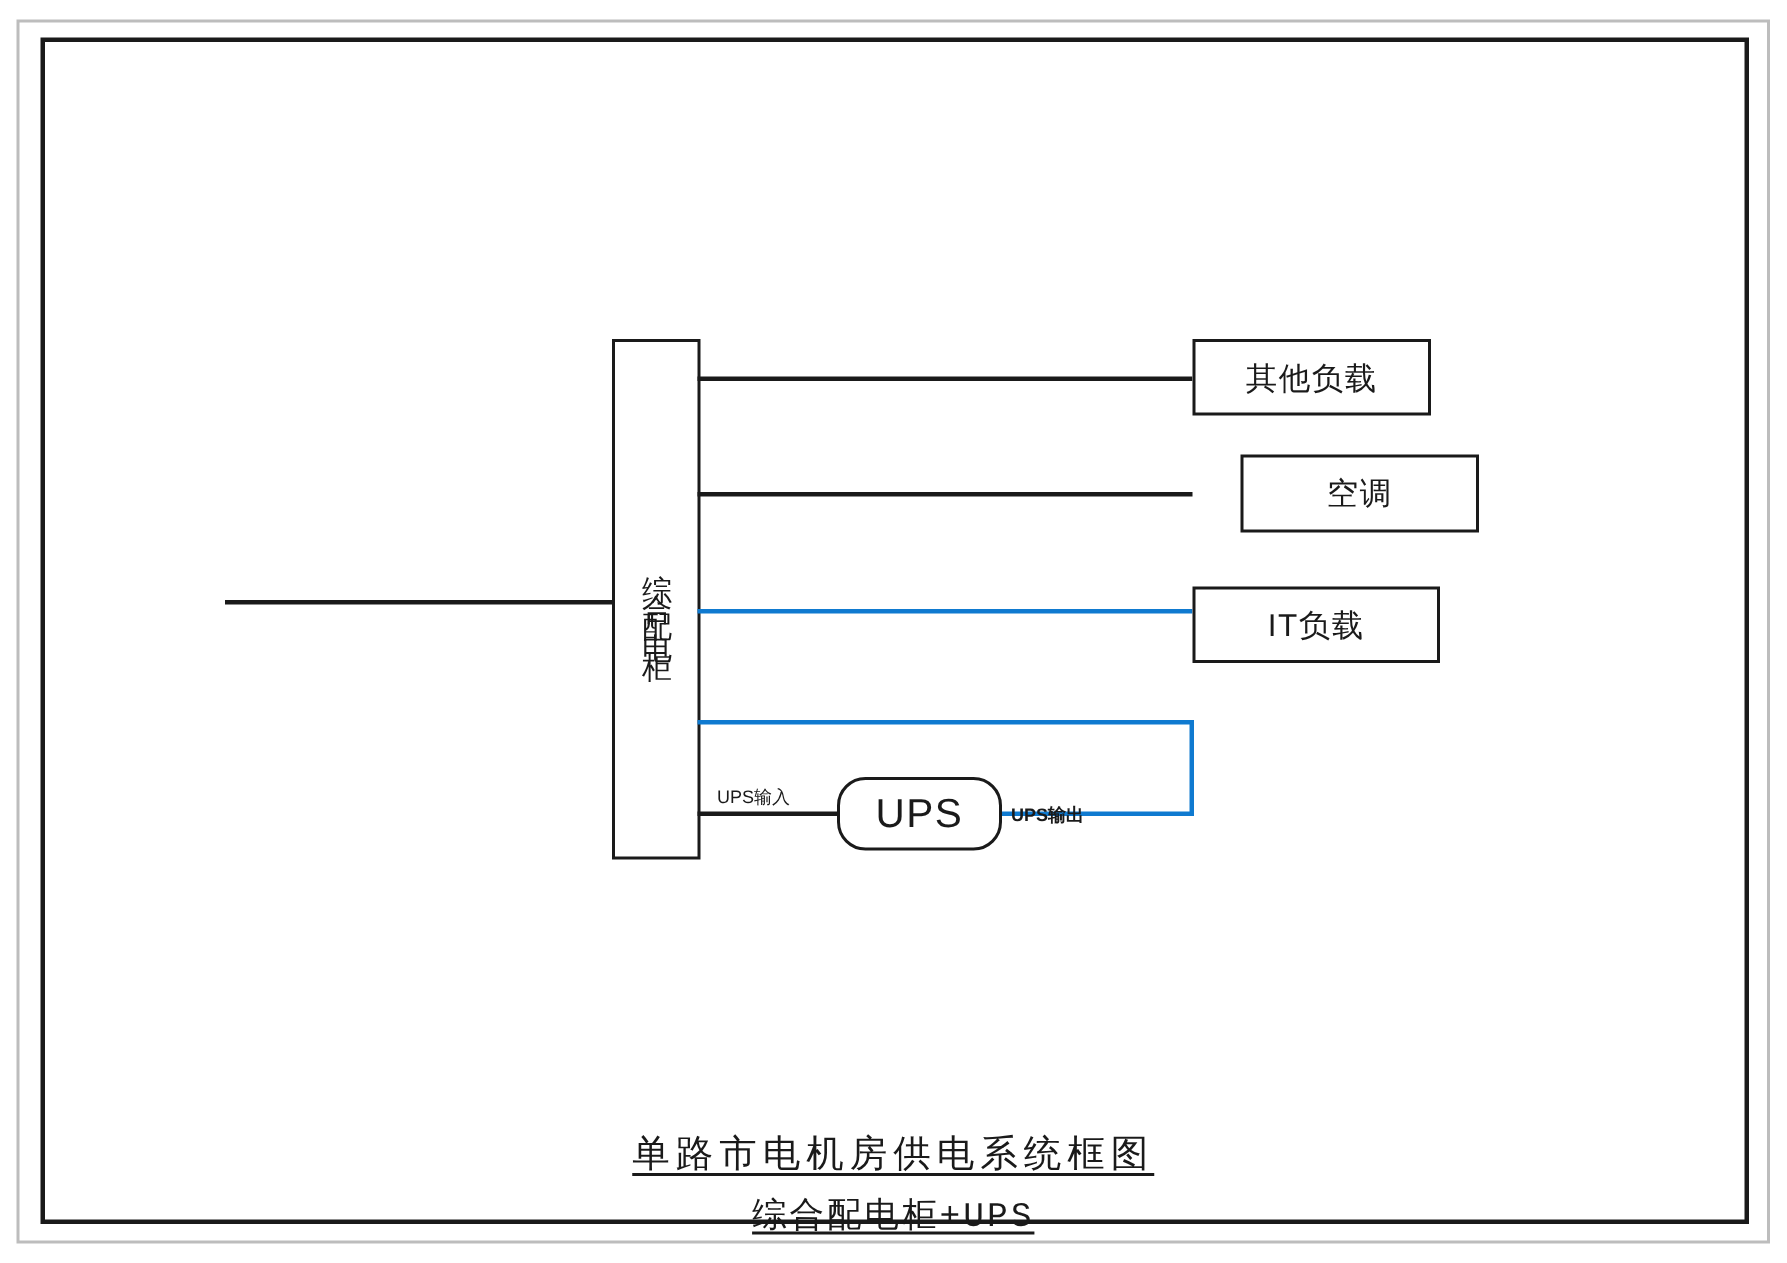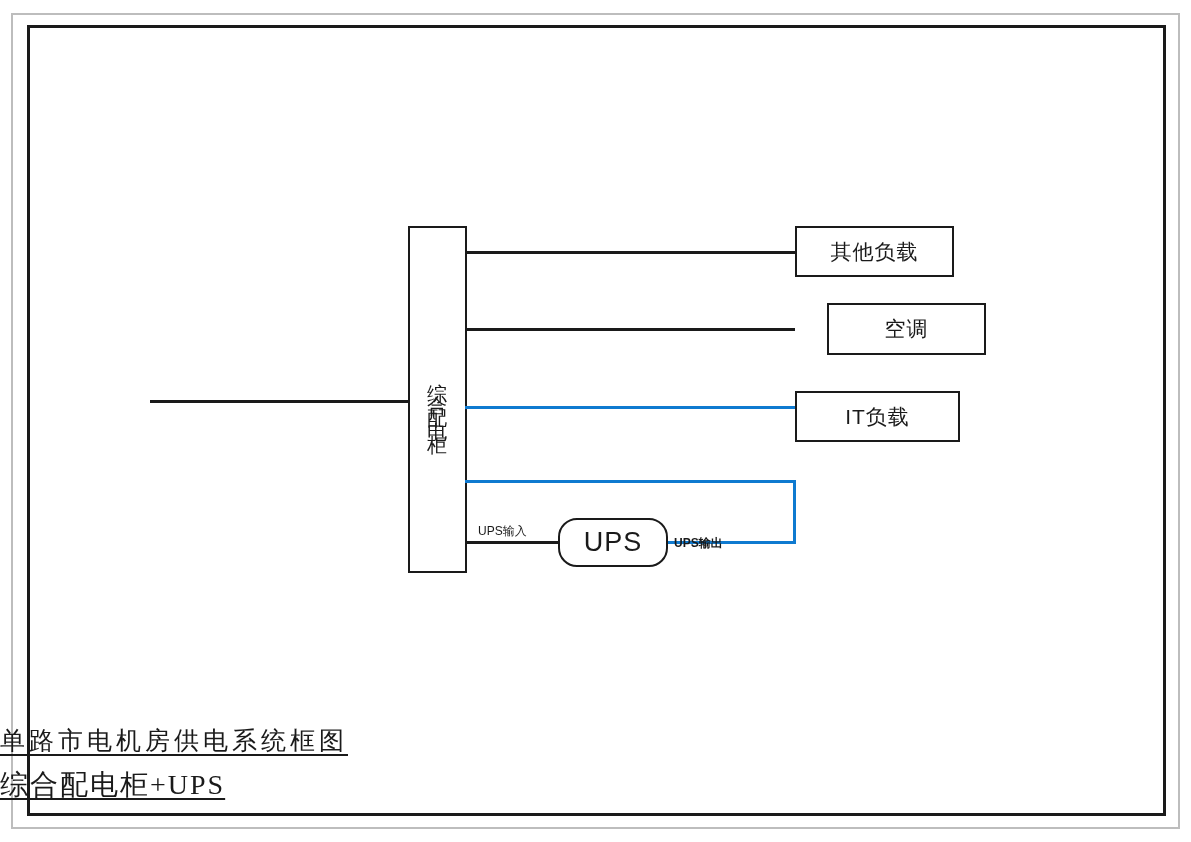--- a/index.html
+++ b/index.html
@@ -55,36 +55,37 @@
   }
   .ups-box { font-size: 27px; letter-spacing: 1px; border-radius: 19px; }
   .small-label {
     position: absolute;
     font-size: 12px;
     line-height: 18px;
     white-space: nowrap;
   }
   .caption-wrap {
     position: absolute;
-    left: 0; top: 724px;
+    left: 0; top: 752px;
     width: 1191px;
-    font-family: Liberation Serif, serif;
+    text-align: center;
+    font-family: Liberation Mono, monospace;
   }
   .caption-title {
     display: inline-block;
     font-size: 25px;
     letter-spacing: 4px;
     text-decoration: underline;
     text-underline-offset: 5px;
     text-decoration-thickness: 1.5px;
   }
   .caption-subtitle {
     display: inline-block;
     margin-top: 9px;
-    font-size: 28px;
+    font-size: 23px;
     letter-spacing: 2px;
     text-decoration: underline;
     text-underline-offset: 4px;
     text-decoration-thickness: 1.5px;
   }
 </style>
 </head>
 <body>
 
 <div class="canvas">

